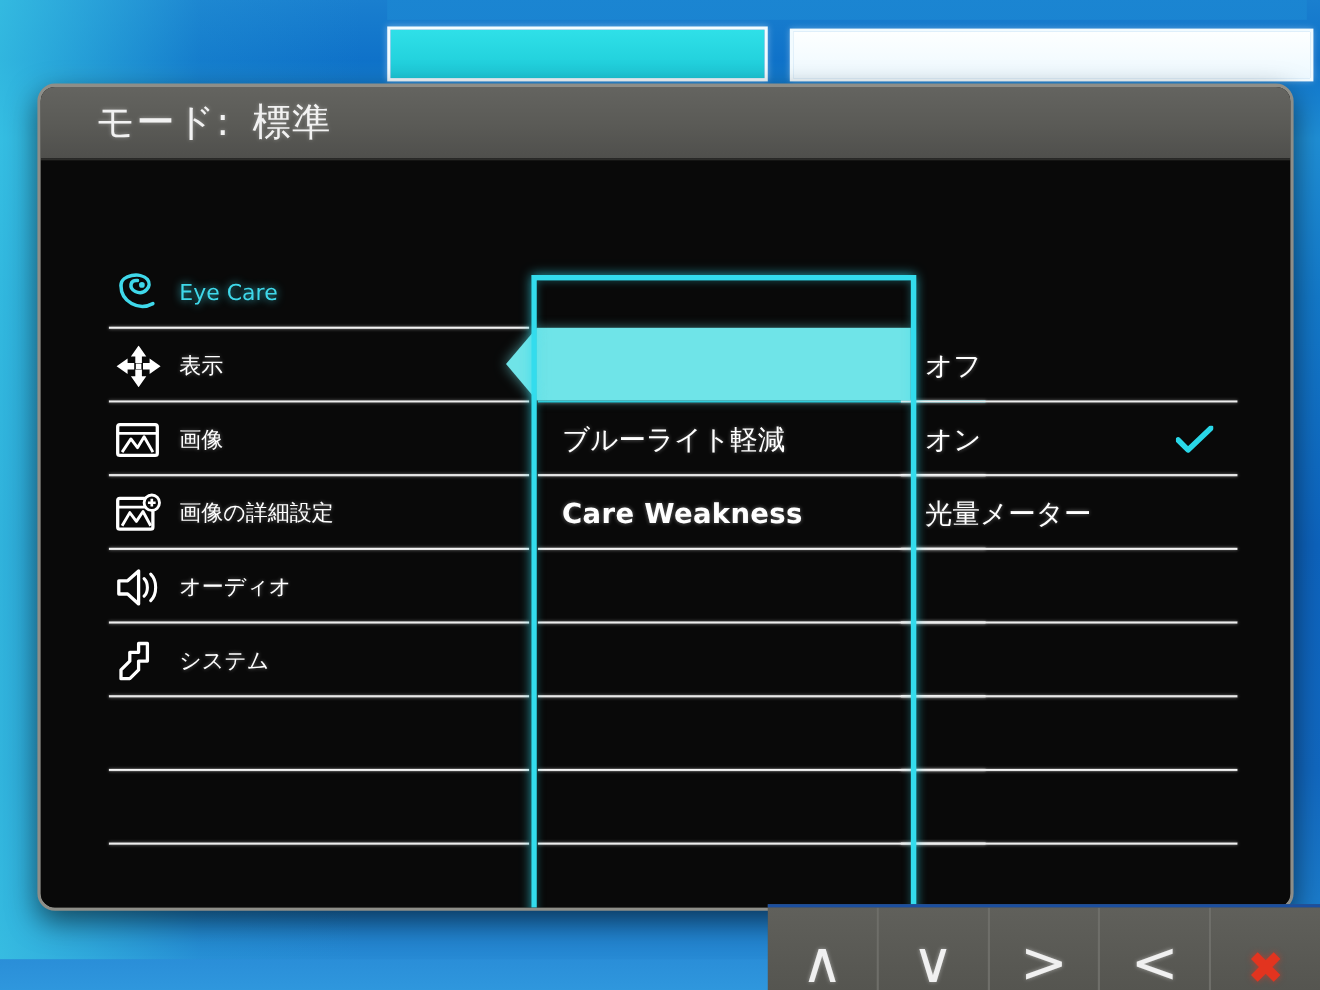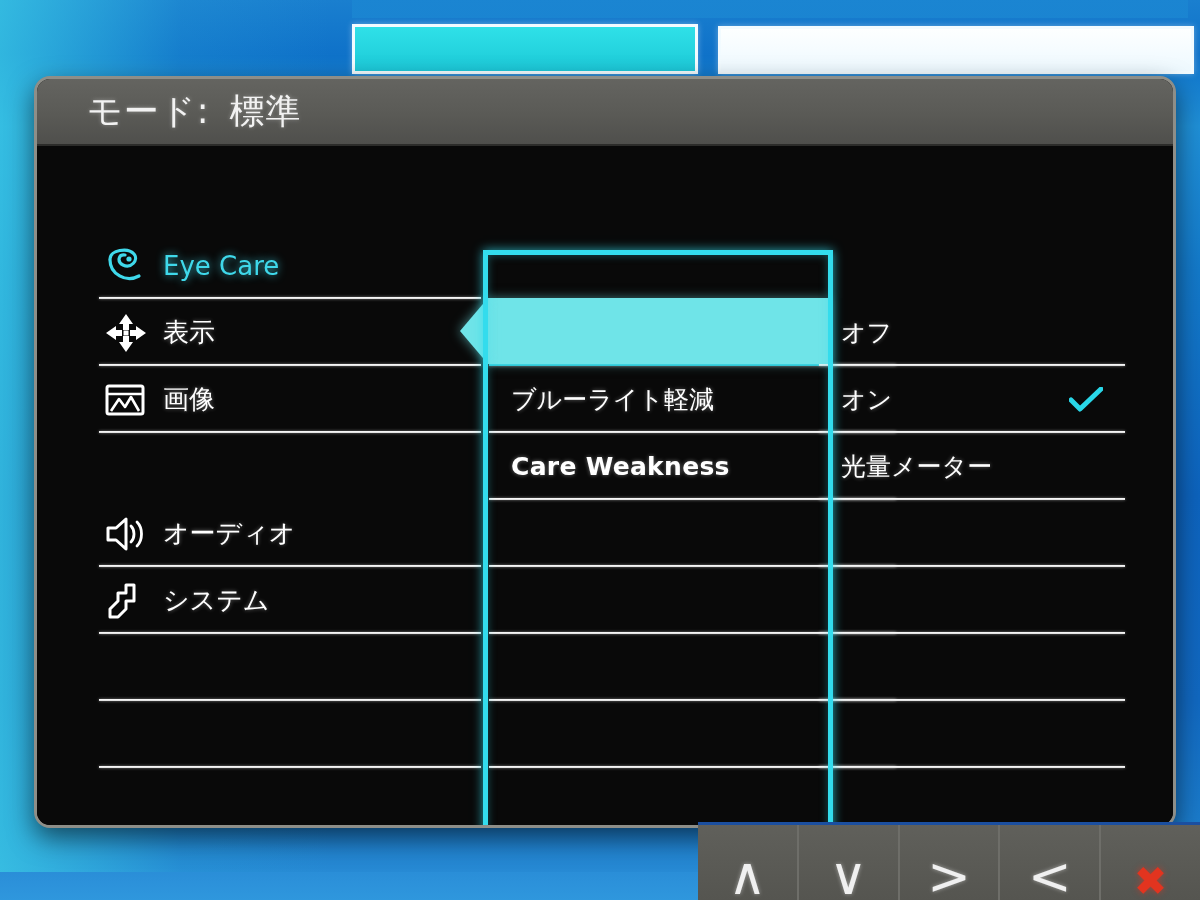--- a/index.html
+++ b/index.html
@@ -66,21 +66,21 @@
     background:linear-gradient(180deg,#ffffff,#d8d8d8);
     box-shadow:0 0 3px rgba(255,255,255,.5);
   }
 
   .menu-icon{
     width:54px;flex:0 0 54px;display:flex;align-items:center;justify-content:center;
     margin-right:10px;
   }
   .menu-icon svg{display:block;}
   .menu-label{
-    font-size:26px;color:#ffffff;
+    font-size:20px;color:#ffffff;
     text-shadow:0 0 4px rgba(255,255,255,.4);
     white-space:nowrap;
   }
   .row.active .menu-label{color:#3fd8ea;text-shadow:0 0 8px rgba(63,216,234,.85);}
 
   
   .opt-label{
     font-size:25px;color:#ffffff;padding-left:22px;white-space:nowrap;
     text-shadow:0 0 4px rgba(255,255,255,.4);
   }
@@ -197,20 +197,34 @@
           <svg width="44" height="38" viewBox="0 0 44 38">
             <rect x="3" y="5" width="36" height="28" rx="2" fill="none" stroke="#ffffff" stroke-width="3"></rect>
             <line x1="3" y1="13" x2="39" y2="13" stroke="#ffffff" stroke-width="2.4"></line>
             <polyline points="7,30 15,18 21,26 27,16 35,30" fill="none" stroke="#ffffff" stroke-width="2.6" stroke-linejoin="round"></polyline>
           </svg>
         </span>
         <span class="menu-label">画像</span>
         <span class="divider"></span>
       </div>
 
+      <div class="row" style="top:287px">
+        <span class="menu-icon">
+          <svg width="44" height="38" viewBox="0 0 44 38">
+            <rect x="3" y="5" width="32" height="28" rx="2" fill="none" stroke="#ffffff" stroke-width="3"></rect>
+            <line x1="3" y1="13" x2="35" y2="13" stroke="#ffffff" stroke-width="2.4"></line>
+            <polyline points="7,30 14,18 20,26 26,17 33,30" fill="none" stroke="#ffffff" stroke-width="2.6" stroke-linejoin="round"></polyline>
+            <circle cx="34" cy="9" r="7" fill="#0a0a0a" stroke="#ffffff" stroke-width="2.6"></circle>
+            <line x1="34" y1="5.5" x2="34" y2="12.5" stroke="#ffffff" stroke-width="2.4"></line>
+            <line x1="30.5" y1="9" x2="37.5" y2="9" stroke="#ffffff" stroke-width="2.4"></line>
+          </svg>
+        </span>
+        <span class="menu-label">画像の詳細設定</span>
+        <span class="divider"></span>
+      </div>
 
       <div class="row" style="top:354px">
         <span class="menu-icon">
           <svg width="44" height="38" viewBox="0 0 44 38">
             <polygon points="4,13 12,13 22,4 22,34 12,25 4,25" fill="none" stroke="#ffffff" stroke-width="3" stroke-linejoin="round"></polygon>
             <path d="M27 11 C31 15, 31 23, 27 27" fill="none" stroke="#ffffff" stroke-width="2.8" stroke-linecap="round"></path>
             <path d="M33 7 C39 13, 39 25, 33 31" fill="none" stroke="#ffffff" stroke-width="2.8" stroke-linecap="round"></path>
           </svg>
         </span>
         <span class="menu-label">オーディオ</span>

